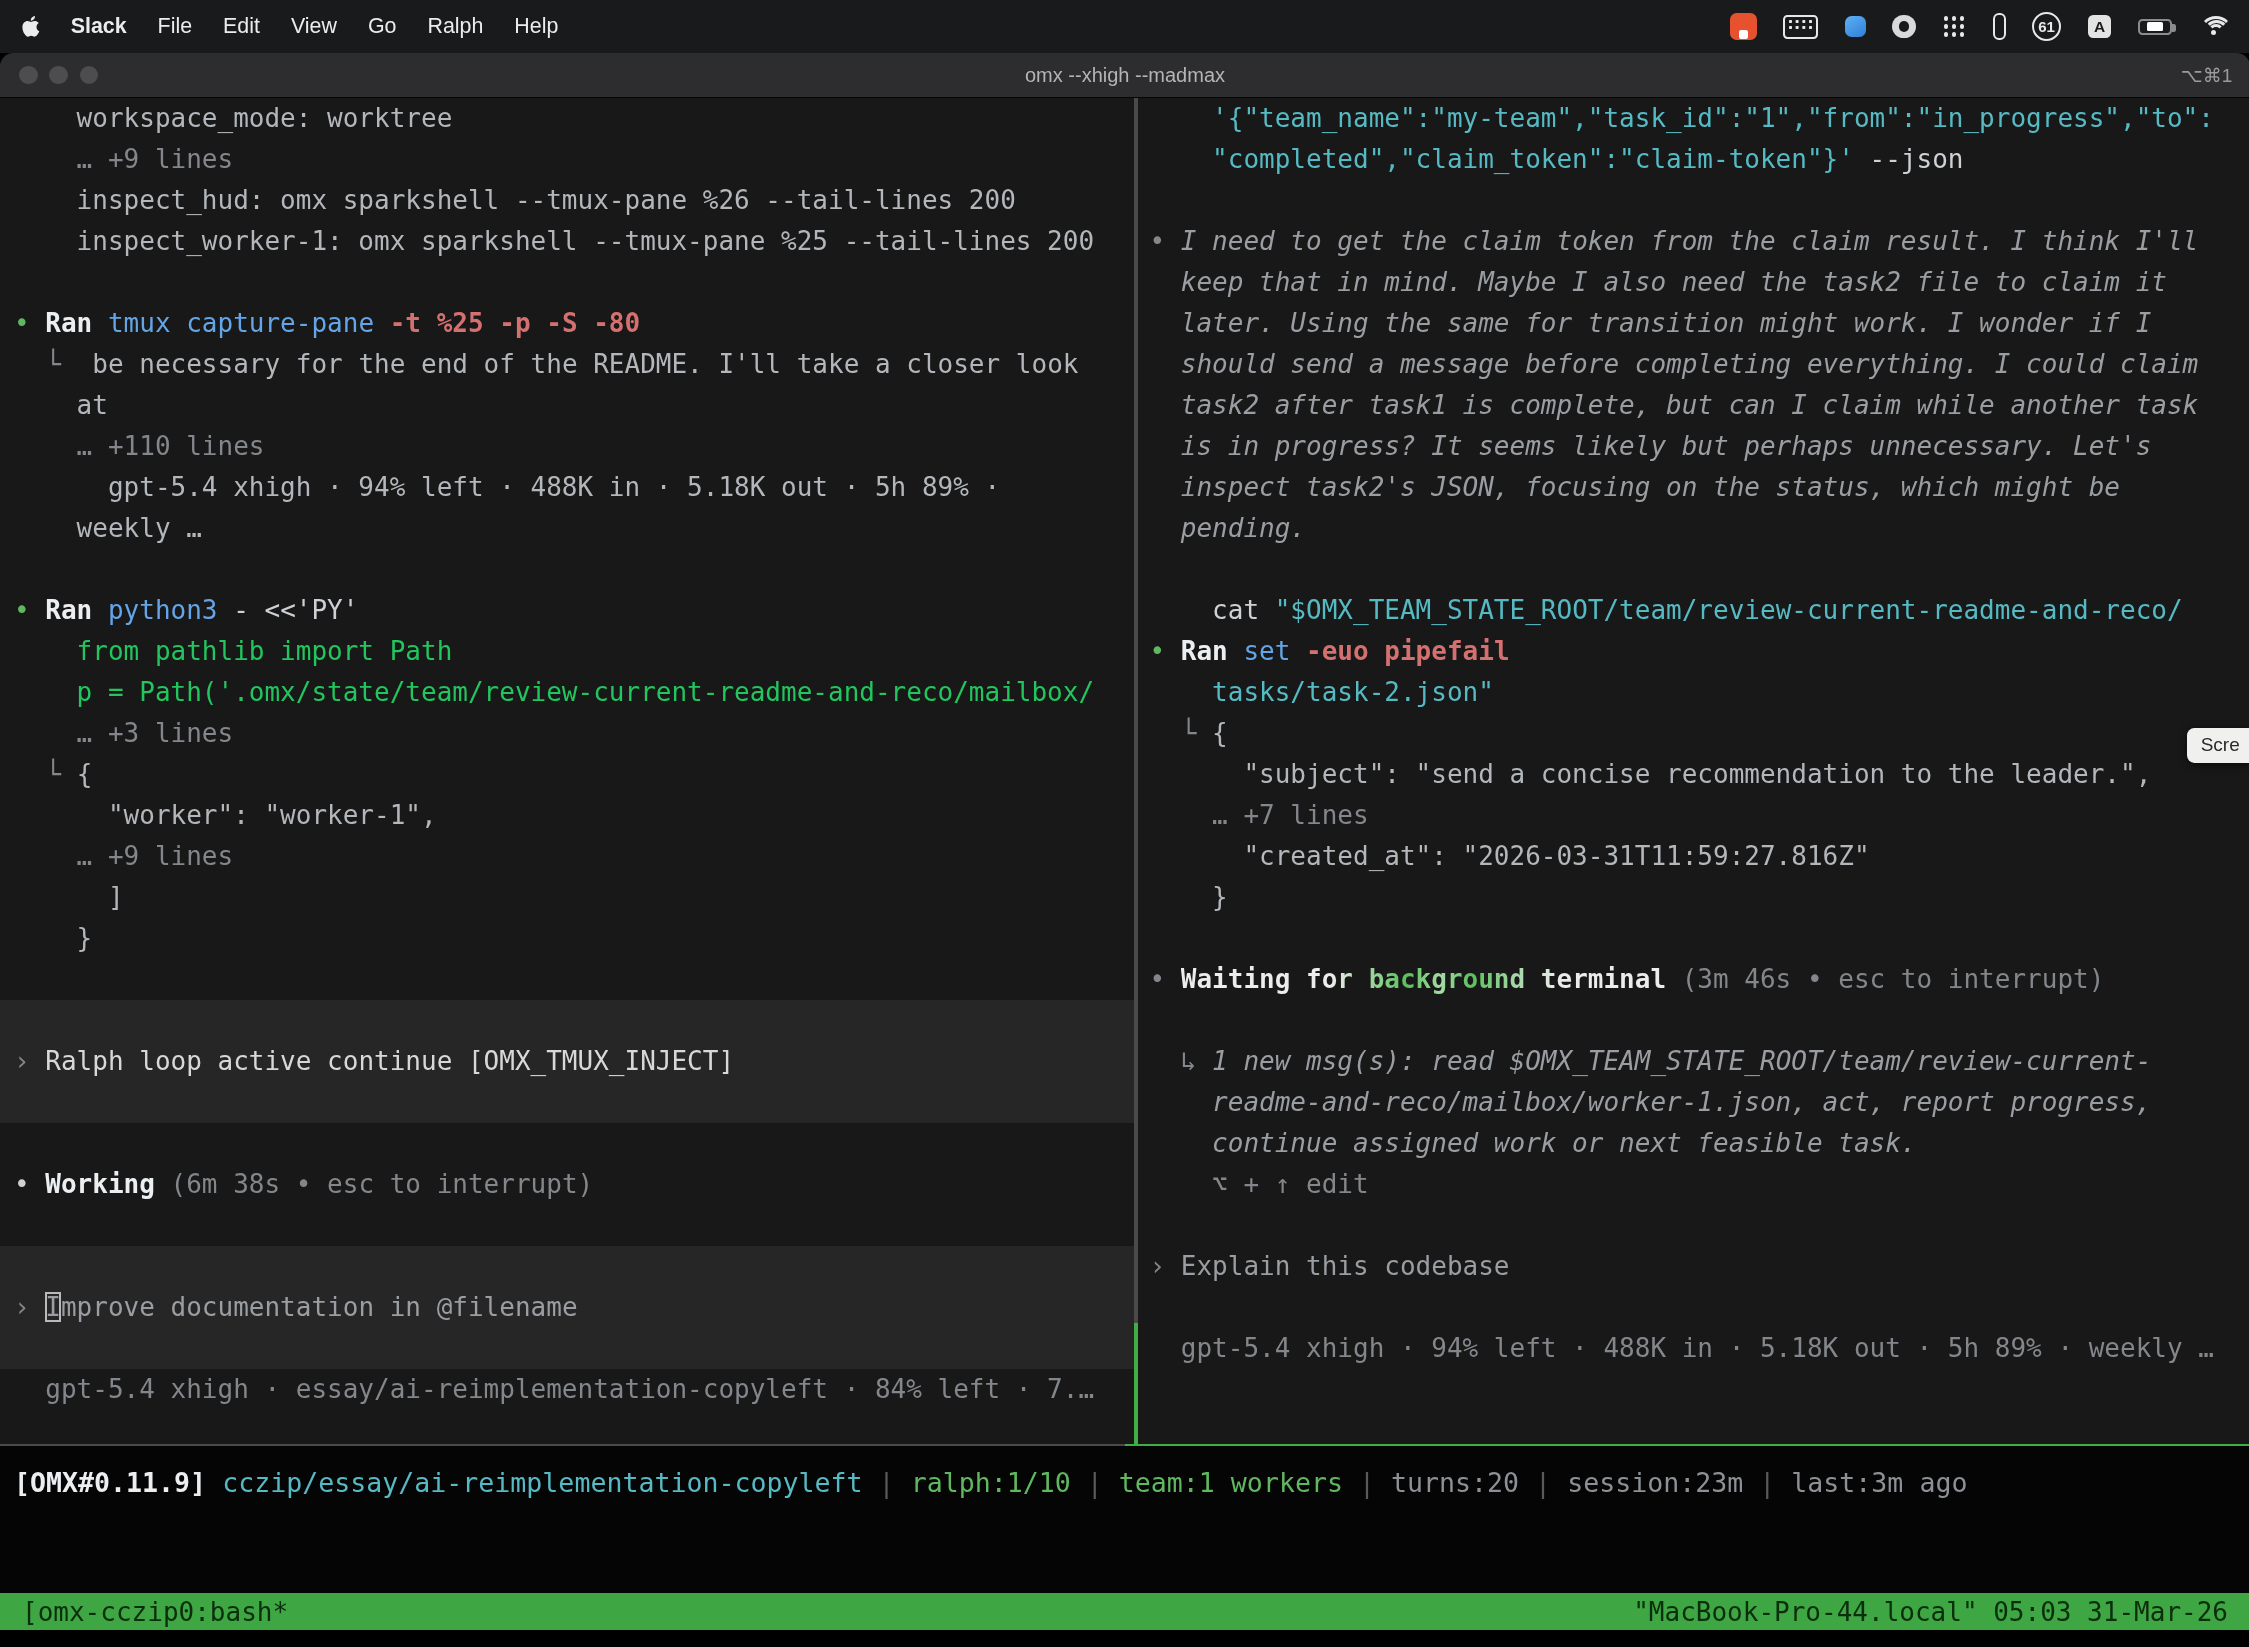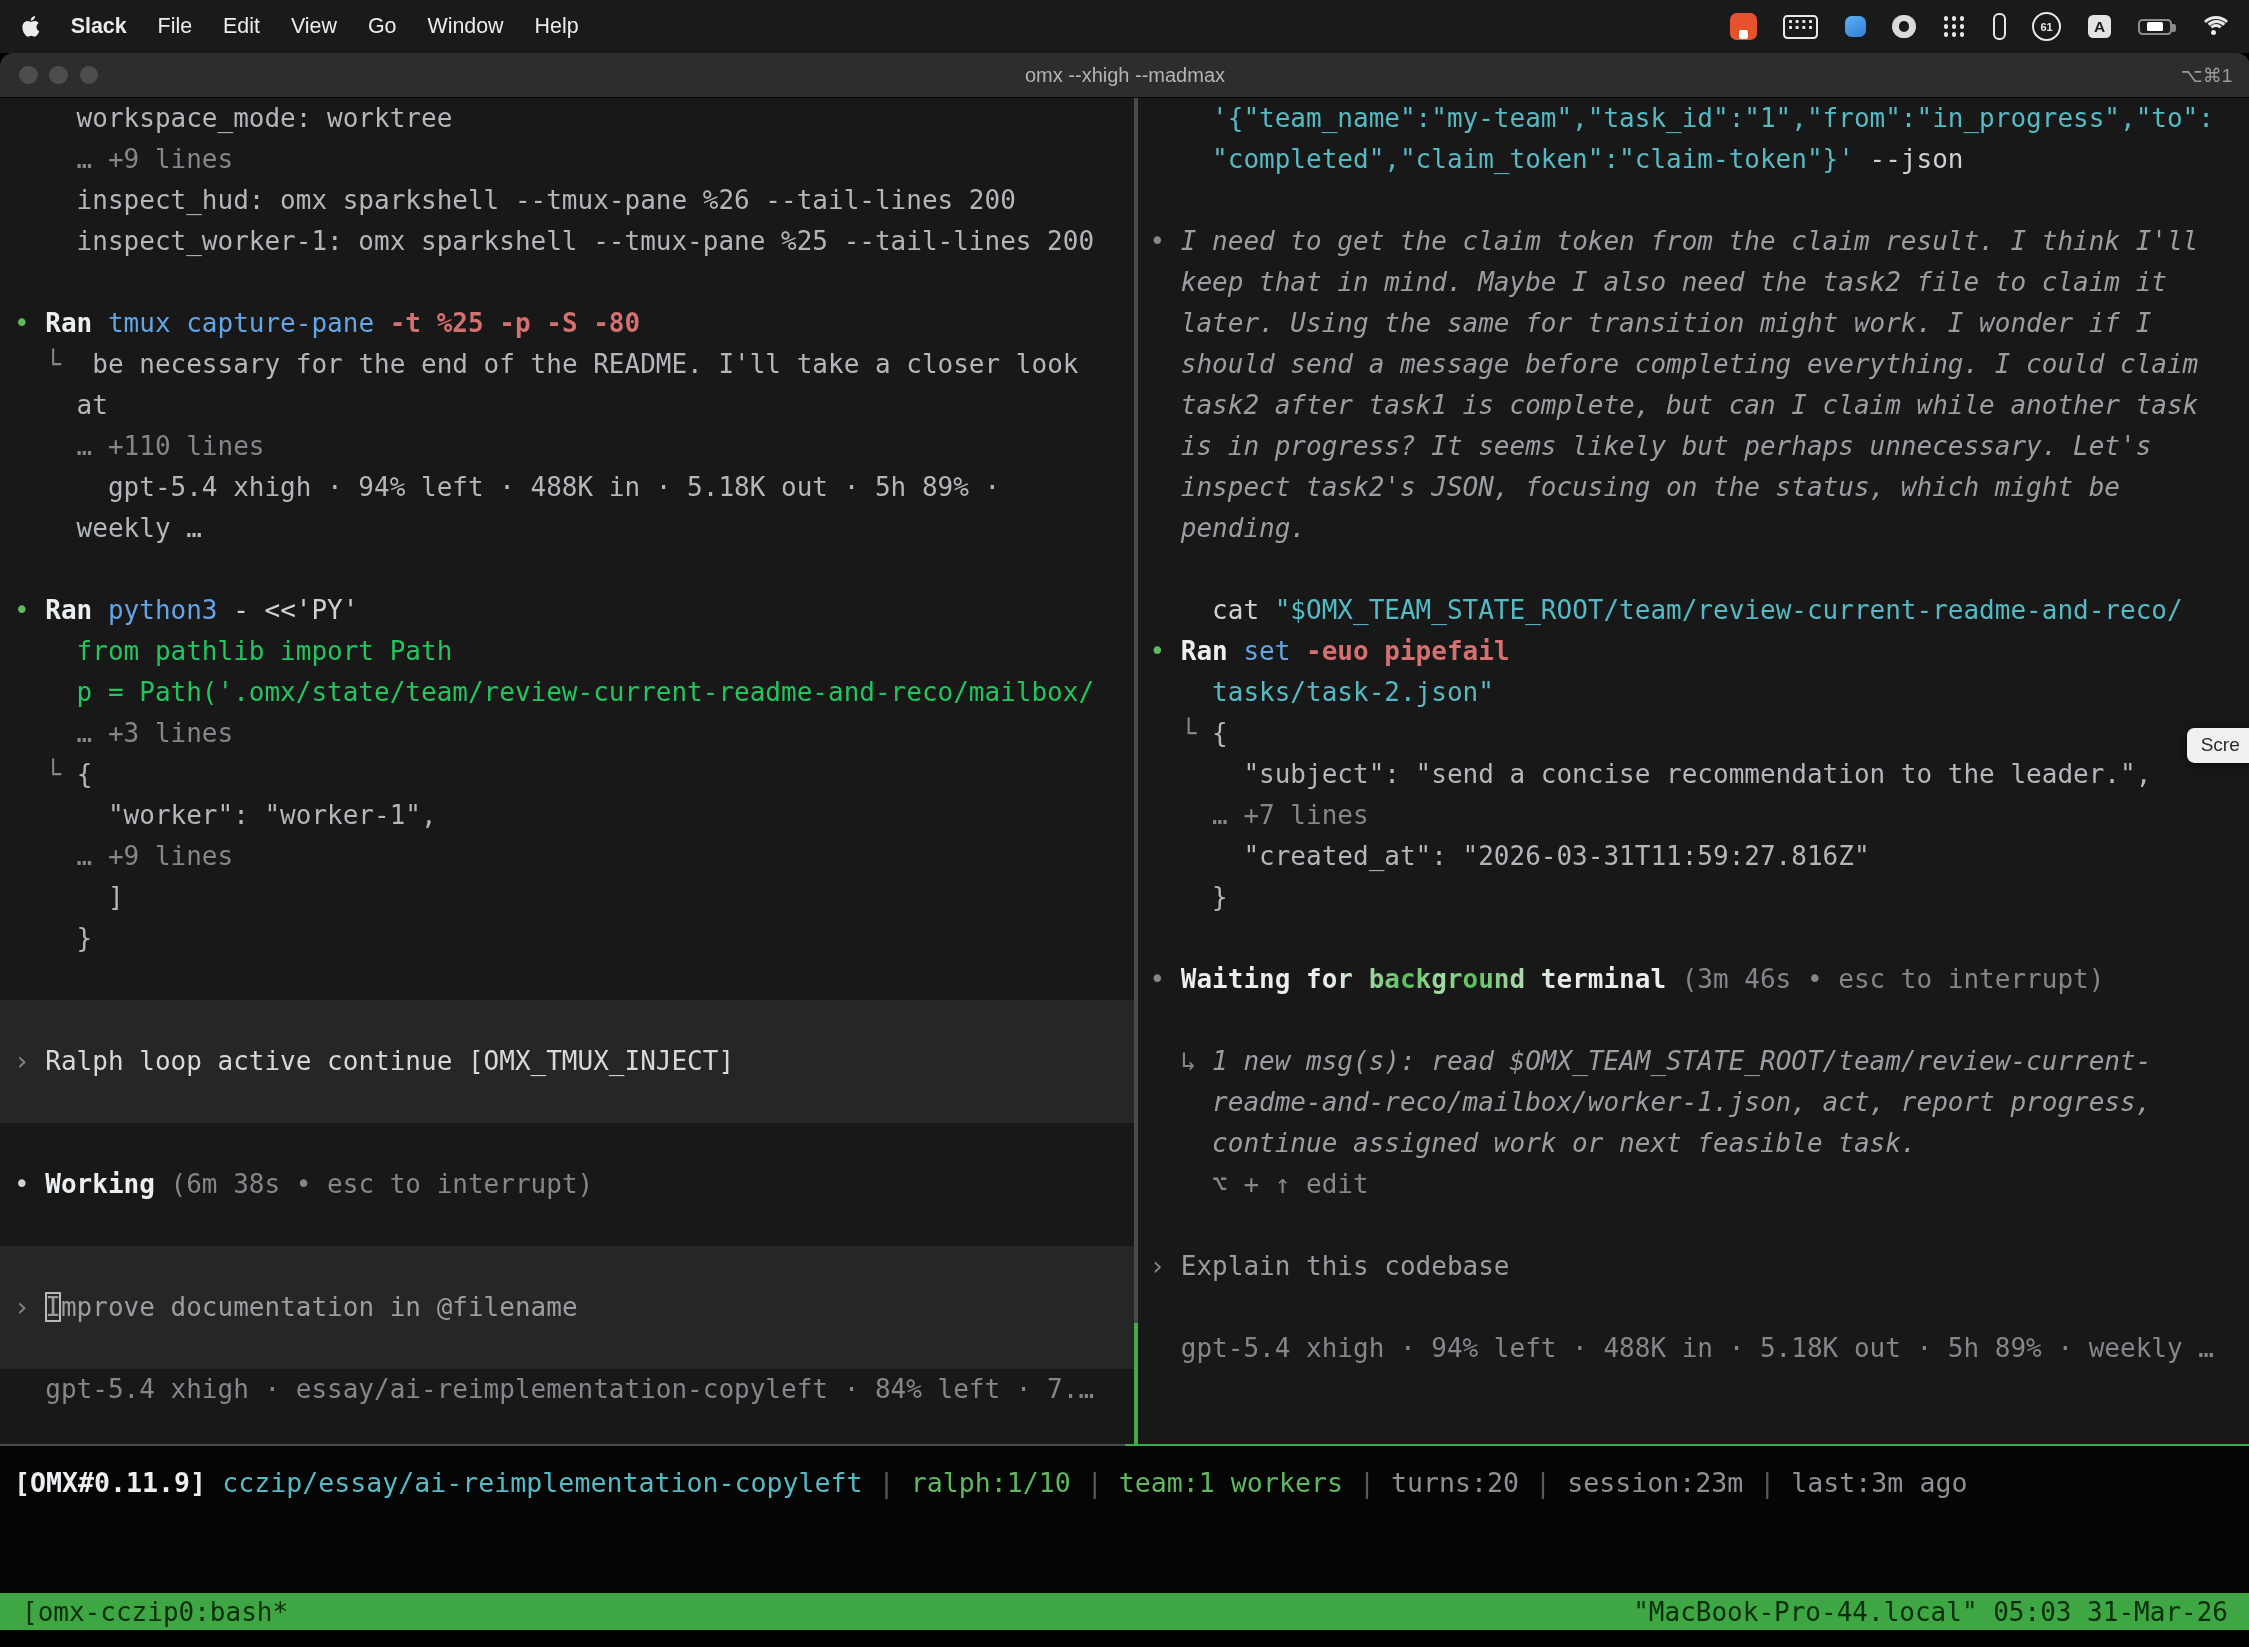--- a/index.html
+++ b/index.html
@@ -17,21 +17,21 @@
   .rec:before{content:"";width:9.6px;height:9.6px;background:#fff;border-radius:2.2px;margin:auto;display:block;position:relative;top:8px;}
   .kbd{width:31px;height:20px;border:2.2px solid #e8e8e8;border-radius:4.4px;position:relative;}
   .kbd:before{content:"";position:absolute;left:3.7px;top:3.7px;width:3px;height:3px;background:#e8e8e8;border-radius:0.7px;box-shadow:6.6px 0 #e8e8e8,13.3px 0 #e8e8e8,20px 0 #e8e8e8,0 5.9px #e8e8e8,6.6px 5.9px #e8e8e8,13.3px 5.9px #e8e8e8,20px 5.9px #e8e8e8;}
   .blue-app{width:20.7px;height:20.7px;background:linear-gradient(145deg,#5fb0f5,#2f7fd6);border-radius:6.6px;}
   .circ{width:23.6px;height:23.6px;border-radius:50%;background:#d9d9d9;position:relative;}
   .circ:before{content:"";position:absolute;inset:6.6px;background:#191a1c;border-radius:50%;}
   .dotswrap{width:23.6px;height:23.6px;position:relative;}
   .dots{position:absolute;left:1.5px;top:1.5px;width:4.4px;height:4.4px;background:#e8e8e8;border-radius:50%;
         box-shadow:8px 0 0 #e8e8e8,16px 0 0 #e8e8e8,0 8px 0 #e8e8e8,8px 8px 0 #e8e8e8,16px 8px 0 #e8e8e8,0 16px 0 #e8e8e8,8px 16px 0 #e8e8e8,16px 16px 0 #e8e8e8;}
   .pill{width:8.9px;height:23.6px;border:2.2px solid #e8e8e8;border-radius:5.9px;}
-  .gauge{width:25px;height:25px;border:2.2px solid #e8e8e8;border-radius:50%;font-weight:700;font-size:11px;color:#e8e8e8;}
+  .gauge{width:25px;height:25px;border:2.2px solid #e8e8e8;border-radius:50%;font-weight:700;font-size:15px;color:#e8e8e8;}
   .inputsrc{width:23.6px;height:23.6px;background:#e3e3e3;border-radius:5.2px;font-weight:700;font-size:15.5px;color:#1b1b1b;}
   .batt{position:relative;width:34px;height:16px;border:2.2px solid rgba(235,235,235,.55);border-radius:4.4px;padding:1.5px;box-sizing:border-box;}
   .batt .bfill{display:block;height:100%;width:62%;background:#fff;border-radius:1.5px;}
   .batt .bnub{position:absolute;right:-5.9px;top:3.7px;width:3.7px;height:7.4px;background:rgba(235,235,235,.55);border-radius:0 2.2px 2.2px 0;}
   .wifi{position:relative;width:29.5px;height:22px;}
   .wifi i{position:absolute;left:50%;border:3px solid transparent;border-top-color:#e8e8e8;border-radius:50%;}
   .wifi .w1{width:28px;height:28px;margin-left:-14px;top:0;}
   .wifi .w2{width:19px;height:19px;margin-left:-9.6px;top:4.4px;}
   .wifi .w3{width:10.3px;height:10.3px;margin-left:-5.2px;top:8.9px;}
   .wifi b{position:absolute;left:50%;top:14.8px;width:5.2px;height:5.2px;margin-left:-2.2px;background:#e8e8e8;border-radius:50%;}
@@ -86,21 +86,21 @@
       <svg width="17.7" height="20.7" viewBox="0 0 814 1000">
           <path fill="#ececec" d="M788.1 340.9c-5.8 4.5-108.2 62.2-108.2 190.5 0 148.4 130.3 200.9 134.2 202.2-.6 3.2-20.7 71.9-68.7 141.9-42.8 61.6-87.5 123.1-155.5 123.1s-85.5-39.5-164-39.5c-76.5 0-103.7 40.8-165.9 40.8s-105.6-57-155.5-127C46.7 790.7 0 663 0 541.8c0-194.4 126.4-297.5 250.8-297.5 66.1 0 121.2 43.4 162.7 43.4 39.5 0 101.1-46 176.3-46 28.5 0 130.9 2.6 198.3 99.2zm-234-181.5c31.1-36.9 53.1-88.1 53.1-139.3 0-7.1-.6-14.3-1.9-20.1-50.6 1.9-110.8 33.7-147.1 75.8-28.5 32.4-55.1 83.6-55.1 135.5 0 7.8 1.3 15.6 1.9 18.1 3.2.6 8.4 1.3 13.6 1.3 45.4 0 102.5-30.4 135.5-71.3z"></path>
         </svg>
     </span>
     <span style="display:flex;gap:31px;align-items:center;">
         <span class="menu-item app-name">Slack</span>
         <span class="menu-item">File</span>
         <span class="menu-item">Edit</span>
         <span class="menu-item">View</span>
         <span class="menu-item">Go</span>
-        <span class="menu-item">Window</span>
+        <span class="menu-item">Ralph</span>
         <span class="menu-item">Help</span>
       </span>
   </div>
   <div class="mb-right">
     <span class="mi rec"></span>
     <span class="mi">
         <span class="kbd"></span>
       </span>
     <span class="mi">
         <span class="blue-app"></span>

